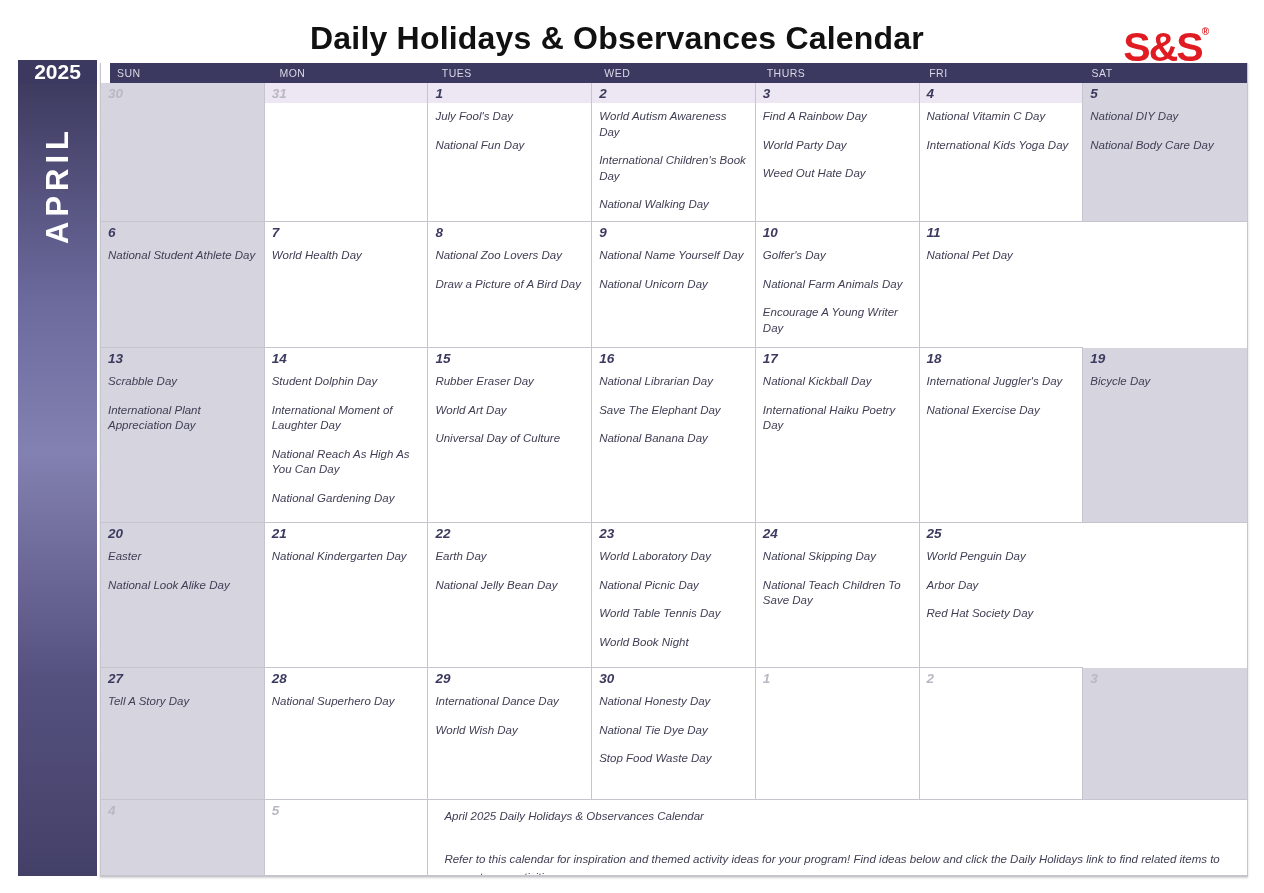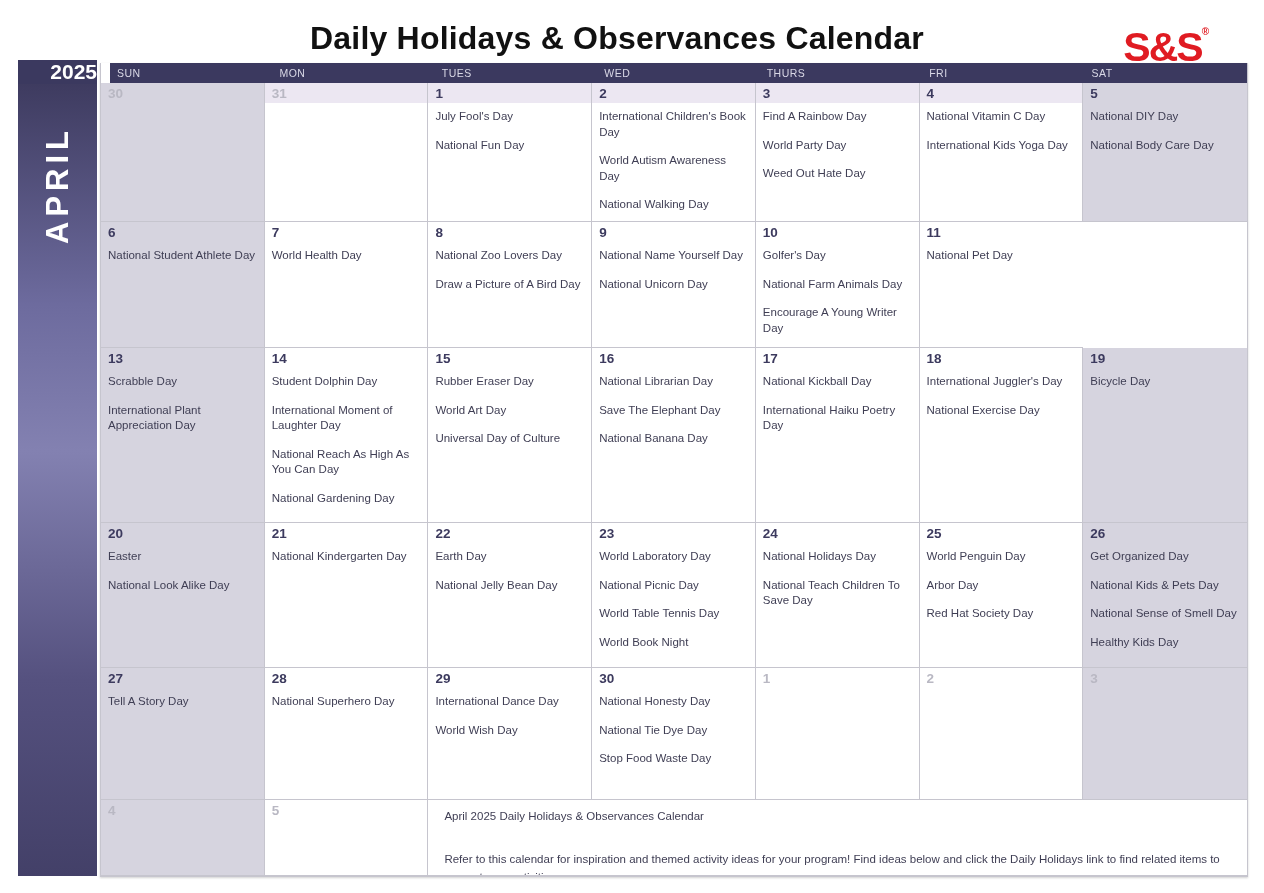--- a/index.html
+++ b/index.html
@@ -24,31 +24,31 @@
   .page-title{position:absolute;top:20px;left:0;width:1234px;text-align:center;
     font-size:32px;font-weight:bold;color:var(--title-color);letter-spacing:.2px;}
 
   .logo{position:absolute;top:5px;right:57px;text-align:center;line-height:1;margin-top:22px;}
   .logo-main{font-size:41px;font-weight:bold;color:var(--logo-red);letter-spacing:-2px;}
   .logo-reg{font-size:10px;color:var(--logo-red);vertical-align:top;font-weight:bold;}
   .logo-sub{font-size:15px;color:#1a1a1a;margin-top:1px;letter-spacing:.2px;}
 
   .sidebar{position:absolute;left:18px;top:60px;width:79px;height:816px;
     background:linear-gradient(180deg,var(--sidebar-top) 0%,#6d6b9e 30%,var(--sidebar-mid) 48%,#55517f 76%,var(--sidebar-bottom) 100%);}
-  .year{height:24px;line-height:24px;text-align:right;color:#fff;font-size:21px;font-weight:bold;background:var(--header-bg);}
+  .year{height:24px;line-height:24px;text-align:center;color:#fff;font-size:21px;font-weight:bold;background:var(--header-bg);}
   .month{position:absolute;top:66px;left:50%;transform:translateX(-50%) rotate(180deg);
     writing-mode:vertical-rl;color:#fff;font-size:31px;font-weight:bold;letter-spacing:5px;}
 
   .grid{position:absolute;left:100px;top:63px;width:1148px;
     border-left:1px solid var(--border-color);border-right:1px solid var(--border-color);
     border-bottom:1px solid var(--border-color);box-shadow:0 1px 2px rgba(0,0,0,.18);}
   .dayhdr-row{display:grid;grid-template-columns:repeat(7,1fr);height:20px;background:var(--header-bg);margin-left:9px;}
   .dayhdr{display:flex;align-items:center;padding-left:7px;color:var(--dayhdr-text);
     font-size:10.5px;letter-spacing:.5px;}
-  .week{display:grid;grid-template-columns:repeat(7,1fr);}
+  .week{display:grid;grid-template-columns:repeat(7,1fr);font-style:italic;}
   .cell{background:#fff;border-right:1px solid var(--border-color);border-bottom:1px solid var(--border-color);overflow:hidden;}
   .cell:last-child{border-right:none;}
   .weekend{background:var(--weekend-bg);}
   .numrow{height:20px;display:flex;align-items:center;padding-left:7px;margin-bottom:6px;
     font-size:13.5px;font-weight:bold;color:var(--number-color);}
   .band .numrow{background:var(--band-bg);}
   .muted{color:var(--muted-number-color);}
   .event{margin:0 7px 13px 7px;font-size:11.5px;line-height:1.35;color:var(--event-color);}
   .footer-cell{grid-column:span 5;background:#fff;padding:10px 16px 0 16px;border-right:none;}
   .f-title{font-size:11.5px;color:var(--event-color);margin-bottom:28px;}
@@ -89,22 +89,22 @@
           <div class="cell band">
             <div class="numrow muted">31</div>
           </div>
           <div class="cell band">
             <div class="numrow">1</div>
             <div class="event">July Fool's Day</div>
             <div class="event">National Fun Day</div>
           </div>
           <div class="cell band">
             <div class="numrow">2</div>
+            <div class="event">World Autism Awareness Day</div>
             <div class="event">International Children's Book Day</div>
-            <div class="event">World Autism Awareness Day</div>
             <div class="event">National Walking Day</div>
           </div>
           <div class="cell band">
             <div class="numrow">3</div>
             <div class="event">Find A Rainbow Day</div>
             <div class="event">World Party Day</div>
             <div class="event">Weed Out Hate Day</div>
           </div>
           <div class="cell band">
             <div class="numrow">4</div>
@@ -204,36 +204,29 @@
           </div>
           <div class="cell">
             <div class="numrow">23</div>
             <div class="event">World Laboratory Day</div>
             <div class="event">National Picnic Day</div>
             <div class="event">World Table Tennis Day</div>
             <div class="event">World Book Night</div>
           </div>
           <div class="cell">
             <div class="numrow">24</div>
-            <div class="event">National Holidays Day</div>
+            <div class="event">National Skipping Day</div>
             <div class="event">National Teach Children To Save Day</div>
           </div>
           <div class="cell">
             <div class="numrow">25</div>
             <div class="event">World Penguin Day</div>
             <div class="event">Arbor Day</div>
             <div class="event">Red Hat Society Day</div>
           </div>
-          <div class="cell weekend">
-            <div class="numrow">26</div>
-            <div class="event">Get Organized Day</div>
-            <div class="event">National Kids &amp; Pets Day</div>
-            <div class="event">National Sense of Smell Day</div>
-            <div class="event">Healthy Kids Day</div>
-          </div>
         </div>
         <div class="week" style="height: 132px;">
           <div class="cell weekend">
             <div class="numrow">27</div>
             <div class="event">Tell A Story Day</div>
           </div>
           <div class="cell">
             <div class="numrow">28</div>
             <div class="event">National Superhero Day</div>
           </div>

